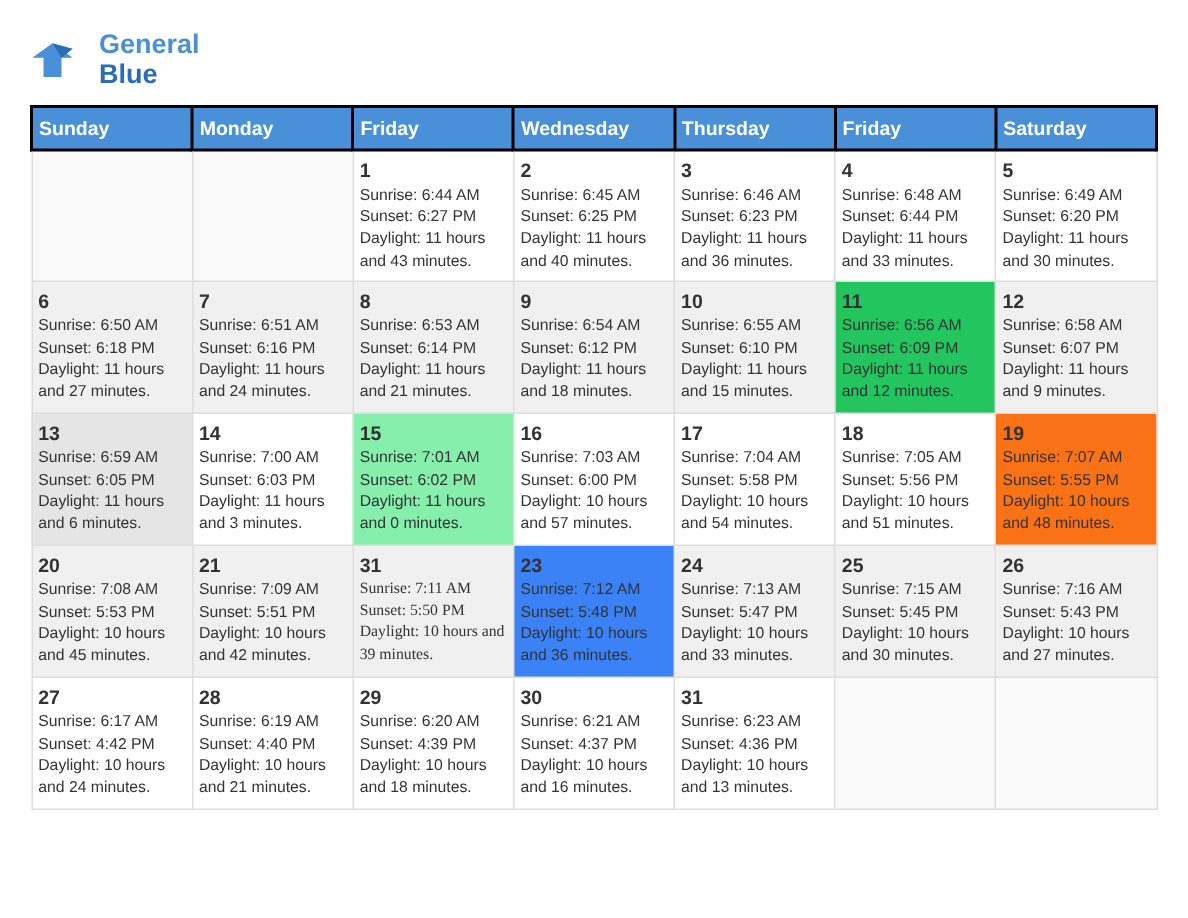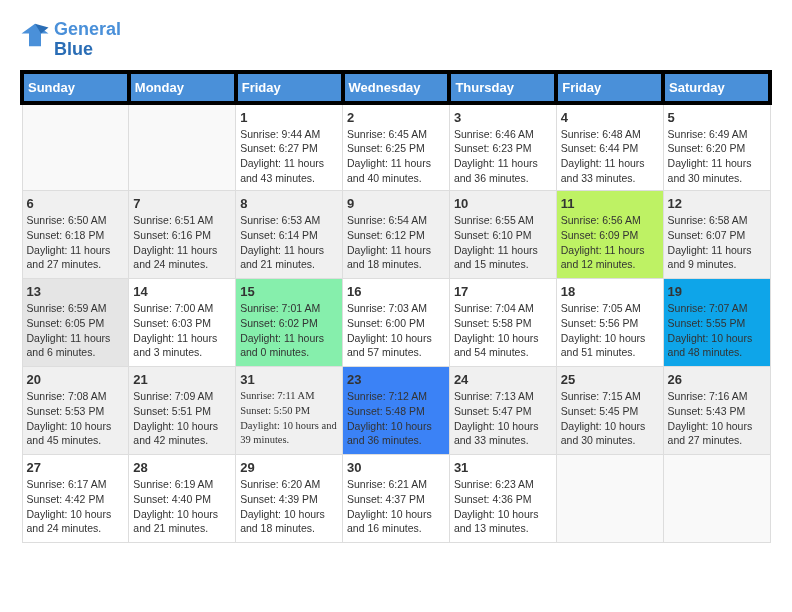--- a/index.html
+++ b/index.html
@@ -11,22 +11,22 @@
       padding: 20px;
     }
     .header {
       display: flex;
       justify-content: space-between;
       align-items: flex-start;
       margin-bottom: 10px;
     }
     .logo {
       display: flex;
-      align-items: flex-start;
-      gap: 4px;
+      align-items: center;
+      gap: 16px;
     }
     .logo-text {
       font-size: 18px;
       font-weight: bold;
       color: #333;
       line-height: 1.1;
     }
     .logo-text span {
       color: #4a90d9;
     }
@@ -51,21 +51,21 @@
       border-collapse: collapse;
       table-layout: fixed;
     }
     thead tr th {
       background: #4a90d9;
       color: #fff;
       font-size: 13px;
       font-weight: bold;
       padding: 6px 4px;
       text-align: left;
-      border: 4px solid #000000;
+      border: 2px solid #000000;
     }
     tbody tr td {
       vertical-align: top;
       font-size: 11px;
       color: #333;
       padding: 5px 4px;
       border: 1px solid #ddd;
       background: #fff;
       height: 88px;
     }
@@ -121,21 +121,21 @@
         <th>Friday</th>
         <th>Saturday</th>
       </tr>
   </thead>
   <tbody id="calendar-body">
   <tr>
         <td class="empty" style="background: rgb(249, 249, 249);"></td>
         <td class="empty" style="background: rgb(249, 249, 249);"></td>
         <td style="background: rgb(255, 255, 255);">
           <span class="day-num">1</span>
-          <div class="day-info" style="white-space: pre-line;">Sunrise: 9:44 AM
+          <div class="day-info" style="white-space: pre-line;">Sunrise: 6:44 AM
 Sunset: 6:27 PM
 Daylight: 11 hours and 43 minutes.</div>
         </td>
         <td style="background: rgb(255, 255, 255);">
           <span class="day-num">2</span>
           <div class="day-info" style="white-space: pre-line;">Sunrise: 6:45 AM
 Sunset: 6:25 PM
 Daylight: 11 hours and 40 minutes.</div>
         </td>
         <td style="background: rgb(255, 255, 255);">
@@ -181,21 +181,21 @@
           <div class="day-info" style="white-space: pre-line;">Sunrise: 6:54 AM
 Sunset: 6:12 PM
 Daylight: 11 hours and 18 minutes.</div>
         </td>
         <td style="background: rgb(240, 240, 240);">
           <span class="day-num">10</span>
           <div class="day-info" style="white-space: pre-line;">Sunrise: 6:55 AM
 Sunset: 6:10 PM
 Daylight: 11 hours and 15 minutes.</div>
         </td>
-        <td style="background: #bef264;">
+        <td style="background: #22c55e;">
           <span class="day-num">11</span>
           <div class="day-info" style="white-space: pre-line;">Sunrise: 6:56 AM
 Sunset: 6:09 PM
 Daylight: 11 hours and 12 minutes.</div>
         </td>
         <td style="background: rgb(240, 240, 240);">
           <span class="day-num">12</span>
           <div class="day-info" style="white-space: pre-line;">Sunrise: 6:58 AM
 Sunset: 6:07 PM
 Daylight: 11 hours and 9 minutes.</div>
@@ -231,21 +231,21 @@
           <div class="day-info" style="white-space: pre-line;">Sunrise: 7:04 AM
 Sunset: 5:58 PM
 Daylight: 10 hours and 54 minutes.</div>
         </td>
         <td style="background: rgb(255, 255, 255);">
           <span class="day-num">18</span>
           <div class="day-info" style="white-space: pre-line;">Sunrise: 7:05 AM
 Sunset: 5:56 PM
 Daylight: 10 hours and 51 minutes.</div>
         </td>
-        <td style="background: #0ea5e9;">
+        <td style="background: #f97316;">
           <span class="day-num">19</span>
           <div class="day-info" style="white-space: pre-line;">Sunrise: 7:07 AM
 Sunset: 5:55 PM
 Daylight: 10 hours and 48 minutes.</div>
         </td>
       </tr>
       <tr>
         <td style="background: rgb(240, 240, 240);">
           <span class="day-num">20</span>
           <div class="day-info" style="white-space: pre-line;">Sunrise: 7:08 AM

